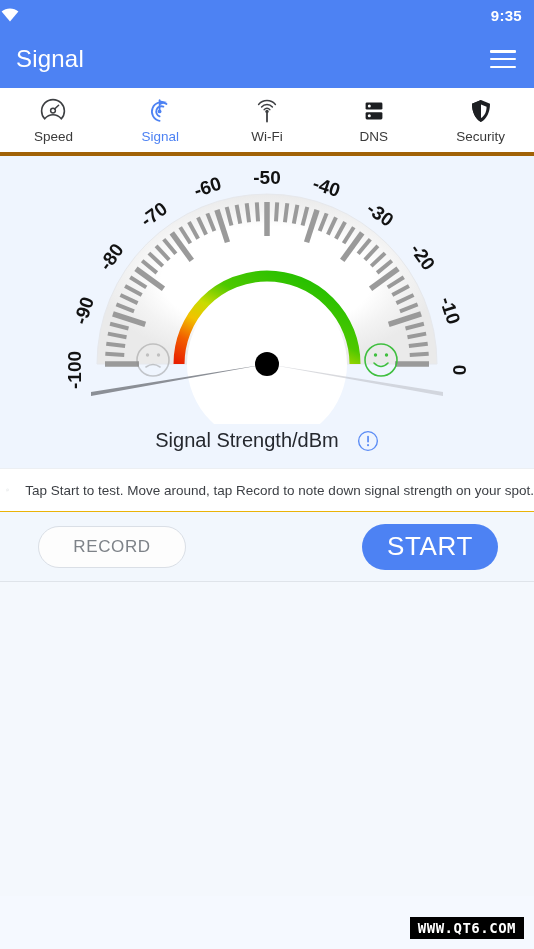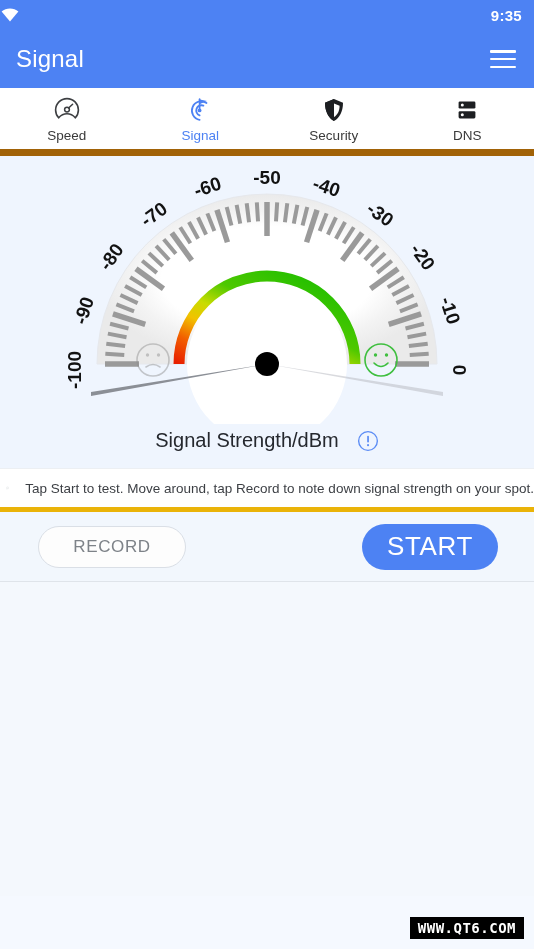--- a/index.html
+++ b/index.html
@@ -30,21 +30,21 @@
     padding: 0 18px 0 16px;
   }
   .appbar .title { color:#fff; font-size: 24px; font-weight: 400; letter-spacing:.2px; }
   .hamburger { width: 26px; height: 18px; display:flex; flex-direction:column; justify-content:space-between; cursor:pointer;}
   .hamburger span { display:block; height:2.5px; background:#fff; border-radius:1px; }
 
   
   .tabbar {
     height: 68px; background: #ffffff;
     display: flex; align-items: center;
-    border-bottom: 7px solid #a16207;
+    border-bottom: 4px solid #a16207;
   }
   .tab {
     flex: 1; height: 100%;
     display: flex; flex-direction: column; align-items: center; justify-content: center;
     gap: 3px; cursor: pointer;
   }
   .tab .ic { height: 30px; display:flex; align-items:center; justify-content:center; }
   .tab .lbl { font-size: 13.5px; color: #3a3a3a; }
   .tab.active .lbl { color: #4d82f3; }
 
@@ -61,21 +61,21 @@
   }
   .gauge-caption .txt { font-size: 20px; color: #25282e; }
   .info-ic { width: 22px; height: 22px; cursor:pointer; }
 
   
   .hint-row {
     height: 44px; background: #ffffff;
     display:flex; align-items:center; gap: 16px;
     padding-left: 6px;
     border-top: 1px solid #eceff3;
-    border-bottom: 5px solid #eab308;
+    border-bottom: 1px solid #eab308;
     overflow: hidden;
   }
   .hint-row .txt {
     font-size: 13.5px; color: #3c3f44; white-space: nowrap;
   }
 
   
   .btn-row {
     height: 70px; background: #f2f7fd;
     display:flex; align-items:center; justify-content: space-between;
@@ -147,42 +147,56 @@
           <path d="M13.6 23.8 A9.3 9.3 0 1 1 20.5 7.0" fill="none" stroke="#4d82f3" stroke-width="1.8" stroke-linecap="round"></path>
           <path d="M13.6 19.4 A5.0 5.0 0 1 1 17.4 9.6" fill="none" stroke="#4d82f3" stroke-width="1.8" stroke-linecap="round"></path>
           <circle cx="13.6" cy="14.4" r="1.9" fill="#4d82f3"></circle>
           <path d="M13.6 14.4 L13.6 3.2" stroke="#4d82f3" stroke-width="1.7" stroke-linecap="round"></path>
           <path d="M13.9 3.4 L21.0 5.1 L13.9 7.9 Z" fill="#4d82f3"></path>
         </svg>
       </span>
       <span class="lbl">Signal</span>
     </div>
 
-
     <div class="tab">
       <span class="ic">
         <svg width="28" height="28" viewBox="0 0 28 28">
-          <path d="M14 3.0 L23.0 6.7 C23.0 15.0 19.8 21.6 14 25.0 C8.2 21.6 5.0 15.0 5.0 6.7 Z" fill="#1d1f22"></path>
-          <path d="M14 3.0 L14 25.0 C8.2 21.6 5.0 15.0 5.0 6.7 Z" fill="#1d1f22"></path>
-          <path d="M14 7.4 L19.6 9.7 C19.6 14.6 17.6 18.8 14 21.0 Z" fill="#ffffff"></path>
-        </svg>
-      </span>
-      <span class="lbl">Security</span>
+          <g fill="none" stroke="#3d3f42" stroke-linecap="round">
+            <path d="M8.6 10.0 A7.2 7.2 0 0 1 19.4 10.0" stroke-width="1.5"></path>
+            <path d="M5.6 7.4 A11.2 11.2 0 0 1 22.4 7.4" stroke-width="1.5"></path>
+            <path d="M11.2 12.6 A3.6 3.6 0 0 1 16.8 12.6" stroke-width="1.5"></path>
+          </g>
+          <circle cx="14" cy="14.4" r="1.7" fill="#3d3f42"></circle>
+          <path d="M14 15.6 L14 24.6" stroke="#3d3f42" stroke-width="1.8" stroke-linecap="round"></path>
+        </svg>
+      </span>
+      <span class="lbl">Wi-Fi</span>
     </div>
 
     <div class="tab">
       <span class="ic">
         <svg width="28" height="28" viewBox="0 0 28 28">
           <rect x="5.6" y="5.4" width="16.8" height="7.2" rx="1.3" fill="#1d1f22"></rect>
           <rect x="5.6" y="15.2" width="16.8" height="7.2" rx="1.3" fill="#1d1f22"></rect>
           <circle cx="9.3" cy="9.0" r="1.5" fill="#ffffff"></circle>
           <circle cx="9.3" cy="18.8" r="1.5" fill="#ffffff"></circle>
         </svg>
       </span>
       <span class="lbl">DNS</span>
+    </div>
+
+    <div class="tab">
+      <span class="ic">
+        <svg width="28" height="28" viewBox="0 0 28 28">
+          <path d="M14 3.0 L23.0 6.7 C23.0 15.0 19.8 21.6 14 25.0 C8.2 21.6 5.0 15.0 5.0 6.7 Z" fill="#1d1f22"></path>
+          <path d="M14 3.0 L14 25.0 C8.2 21.6 5.0 15.0 5.0 6.7 Z" fill="#1d1f22"></path>
+          <path d="M14 7.4 L19.6 9.7 C19.6 14.6 17.6 18.8 14 21.0 Z" fill="#ffffff"></path>
+        </svg>
+      </span>
+      <span class="lbl">Security</span>
     </div>
   </div>
 
   <div class="gauge-panel">
 
     <div class="gauge-wrap">
       <svg width="400" height="260" viewBox="0 0 400 260">
         <defs>
           <linearGradient id="arcGrad" x1="0" y1="1" x2="1" y2="0">
             <stop offset="0.00" stop-color="#e81f00"></stop>

